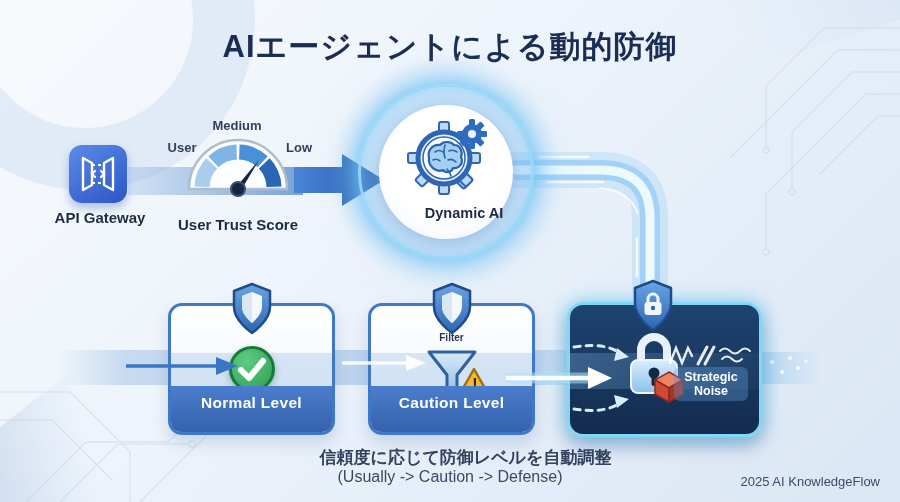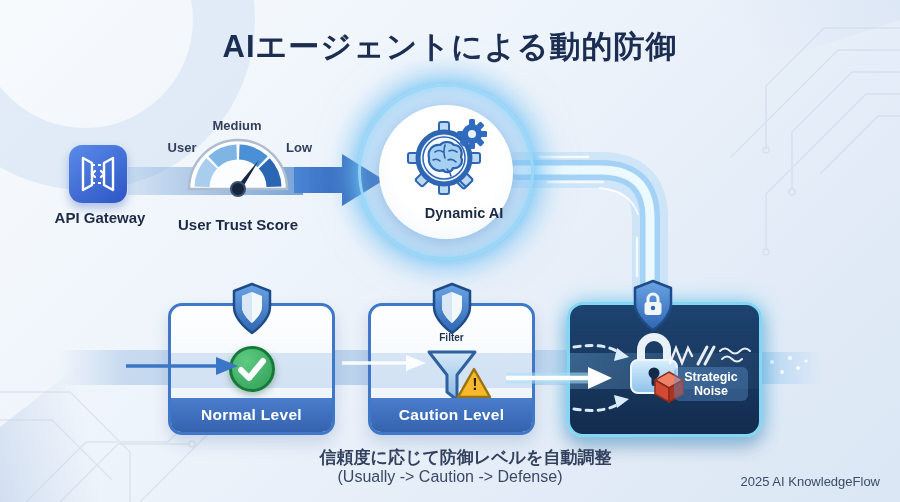--- a/index.html
+++ b/index.html
@@ -62,21 +62,21 @@
                box-shadow:0 8px 16px rgba(50,90,150,.18); }
   .box-normal { left:168px; }
   .box-caution { left:368px; }
   .box-defense { left:567px; top:302px; width:195px; height:135px; border:3px solid #82d7f5;
                  border-radius:16px; background:linear-gradient(180deg,#1d4370,#132c4e);
                  box-shadow:0 0 20px rgba(100,205,248,.75), 0 8px 18px rgba(20,50,100,.35); }
   .inner-band { position:absolute; left:0; right:0; top:47px; height:35px;
                 background:rgba(140,180,225,.30); }
   .inner-band-dark { position:absolute; left:0; right:0; top:48px; height:36px;
                 background:linear-gradient(to right, rgba(140,205,250,.28), rgba(140,205,250,.04)); }
-  .level-band { position:absolute; left:0; right:0; bottom:0; height:34px; border-radius:0 0 10px 10px;
+  .level-band { position:absolute; left:0; right:0; bottom:0; height:46px; border-radius:0 0 10px 10px;
                 background:linear-gradient(180deg,#4a7ecd,#3562ad); text-align:center;
                 font-size:15.5px; font-weight:800; color:#ffffff; line-height:34px; letter-spacing:.3px; }
   .level-band-defense { background:linear-gradient(180deg,#3e74c2,#2e5ca6); border-radius:0 0 12px 12px; }
 
   .check-circle { position:absolute; left:58px; top:40px; width:46px; height:46px; border-radius:50%;
                   background:radial-gradient(circle at 35% 30%, #5ecb82, #2f9e55);
                   border:3px solid #157939; box-shadow:0 3px 7px rgba(20,80,40,.35); }
   .filter-label { position:absolute; left:0; width:100%; top:26px; text-align:center;
                   font-size:10px; font-weight:800; color:#243450; }
   .warn-mark { position:absolute; left:87px; top:70px; width:34px; text-align:center;

